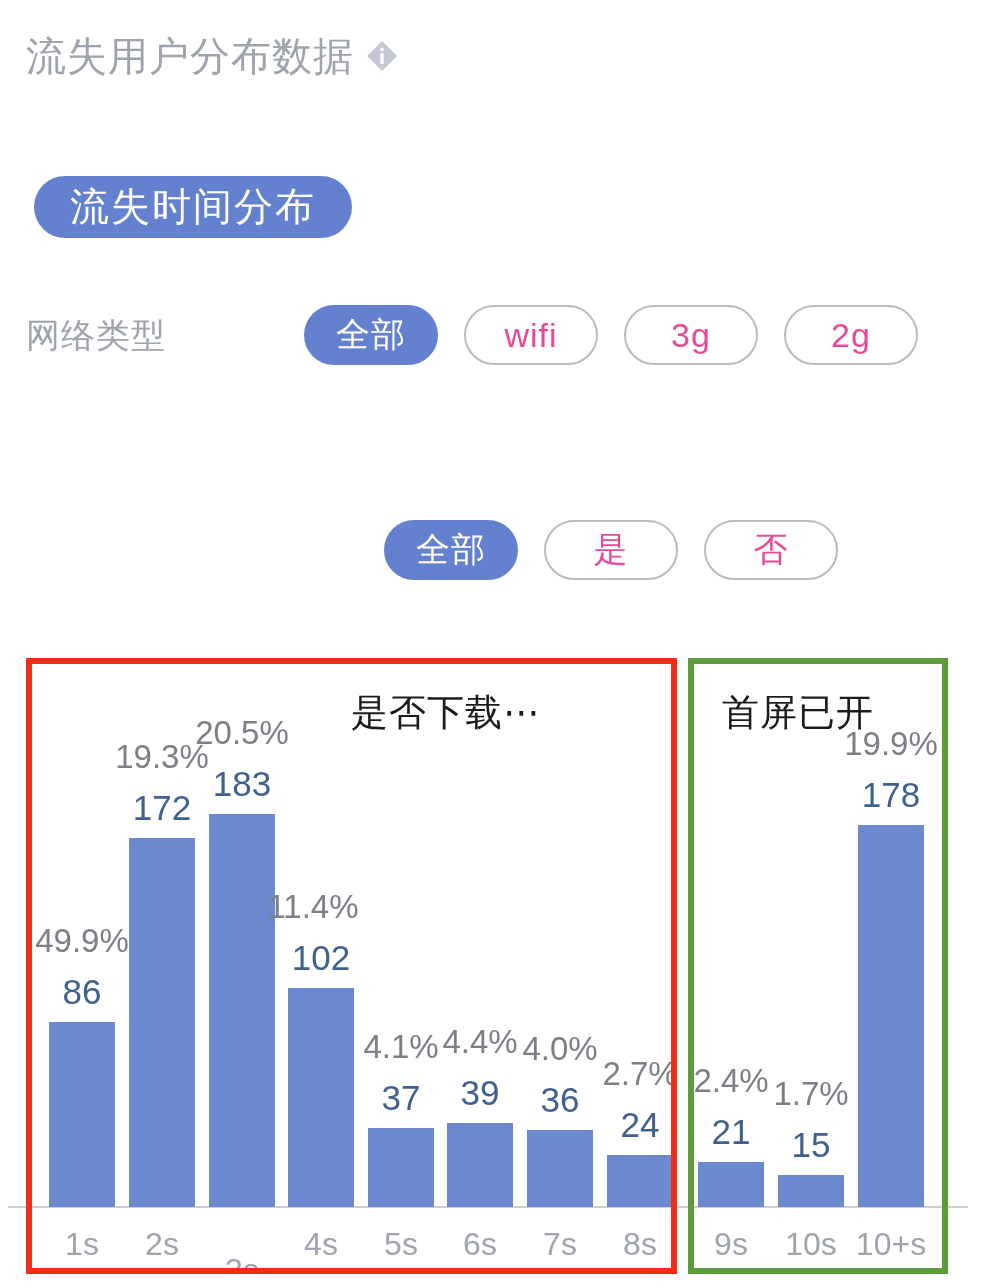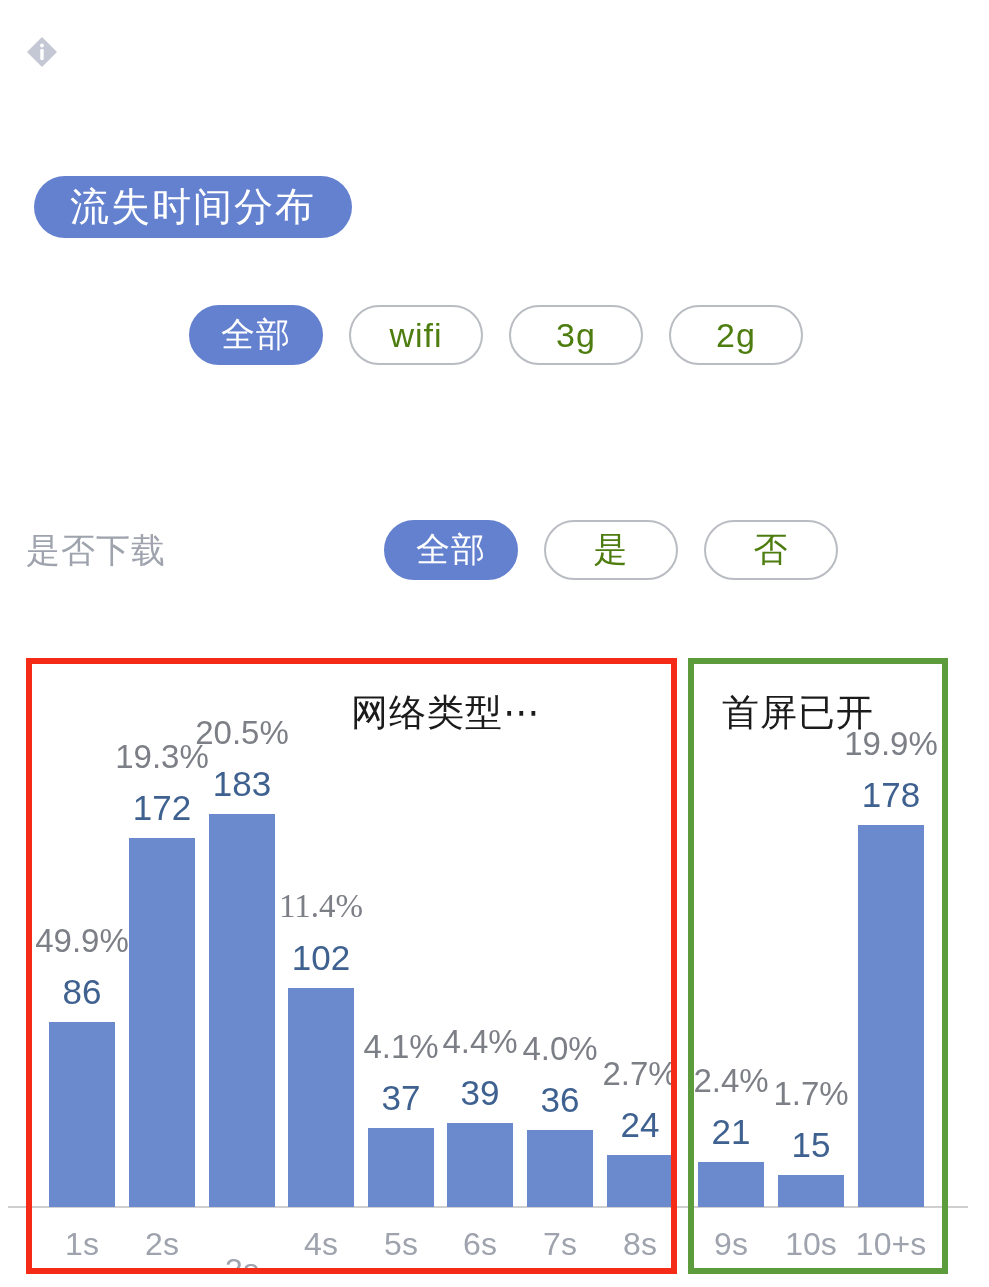--- a/index.html
+++ b/index.html
@@ -94,21 +94,21 @@
     justify-content: center;
     min-width: 134px;
     height: 60px;
     padding: 0 24px;
     border-radius: 30px;
     font-size: 34px;
     letter-spacing: 1px;
     box-sizing: border-box;
     background: #ffffff;
     border: 2px solid #b9bcc2;
-    color: #4d7c0f;
+    color: #ec4899;
   }
   .opt-pill.is-active {
     background: #6481cf;
     border-color: #6481cf;
     color: #ffffff;
   }
   .axis-line {
     position: absolute;
     left: 8px;
     top: 1206px;
@@ -195,45 +195,46 @@
     left: 0;
     top: 0;
     width: 989px;
     height: 1287px;
   }
 </style>
 </head>
 <body>
 
 <div class="page-title">
+  <span class="page-title-text">流失用户分布数据</span>
   <span class="info-badge">
     <svg width="32" height="32" viewBox="0 0 32 32" aria-hidden="true">
       <polygon points="16,1 31,16 16,31 1,16" fill="#c3c8d4"></polygon>
       <circle cx="16" cy="9.5" r="1.9" fill="#ffffff"></circle>
       <rect x="14.3" y="13" width="3.4" height="11" rx="1.2" fill="#ffffff"></rect>
     </svg>
   </span>
 </div>
 
 <div class="tab-row">
   <div class="tab-pill">流失时间分布</div>
 </div>
 
 <div class="filter-group filter-net">
+  <div class="filter-label">网络类型</div>
   <div class="filter-options">
     <div class="opt-pill is-active">全部</div>
     <div class="opt-pill">wifi</div>
     <div class="opt-pill">3g</div>
     <div class="opt-pill">2g</div>
   </div>
 </div>
 
 <div class="filter-group filter-pkg">
   <div class="filter-label">
-    <div>是否下载</div>
   </div>
   <div class="filter-options">
     <div class="opt-pill is-active">全部</div>
     <div class="opt-pill">是</div>
     <div class="opt-pill">否</div>
   </div>
 </div>
 
 <div class="axis-line"></div>
 
@@ -246,21 +247,21 @@
       <div class="bar" title="2s: 172" style="left: 103px; width: 66px; height: 369px; bottom: auto; top: 180px;"></div>
       <div class="bar-val" style="left: 78px; top: 132px; width: 116px;">172</div>
       <div class="bar-pct" style="left: 73px; top: 82px; width: 126px;">19.3%</div>
       <div class="x-tick" style="left: 81px; top: 570px; width: 110px;">2s</div>
       <div class="bar" title="3s: 183" style="left: 183px; width: 66px; height: 393px; bottom: auto; top: 156px;"></div>
       <div class="bar-val" style="left: 158px; top: 108px; width: 116px;">183</div>
       <div class="bar-pct" style="left: 153px; top: 58px; width: 126px;">20.5%</div>
       <div class="x-tick" style="left: 161px; top: 596px; width: 110px;">3s</div>
       <div class="bar" title="4s: 102" style="left: 262px; width: 66px; height: 219px; bottom: auto; top: 330px;"></div>
       <div class="bar-val" style="left: 237px; top: 282px; width: 116px;">102</div>
-      <div class="bar-pct" style="left: 232px; top: 232px; width: 126px; font-family: Liberation Serif, serif;">11.4%</div>
+      <div class="bar-pct" style="left: 224px; top: 232px; width: 126px;">11.4%</div>
       <div class="x-tick" style="left: 240px; top: 570px; width: 110px;">4s</div>
       <div class="bar" title="5s: 37" style="left: 342px; width: 66px; height: 79px; bottom: auto; top: 470px;"></div>
       <div class="bar-val" style="left: 317px; top: 422px; width: 116px;">37</div>
       <div class="bar-pct" style="left: 312px; top: 372px; width: 126px;">4.1%</div>
       <div class="x-tick" style="left: 320px; top: 570px; width: 110px;">5s</div>
       <div class="bar" title="6s: 39" style="left: 421px; width: 66px; height: 84px; bottom: auto; top: 465px;"></div>
       <div class="bar-val" style="left: 396px; top: 417px; width: 116px;">39</div>
       <div class="bar-pct" style="left: 391px; top: 367px; width: 126px;">4.4%</div>
       <div class="x-tick" style="left: 399px; top: 570px; width: 110px;">6s</div>
       <div class="bar" title="7s: 36" style="left: 501px; width: 66px; height: 77px; bottom: auto; top: 472px;"></div>
@@ -286,14 +287,14 @@
       <div class="bar" title="10+s: 178" style="left: 170px; width: 66px; height: 382px; bottom: auto; top: 167px;"></div>
       <div class="bar-val" style="left: 145px; top: 119px; width: 116px;">178</div>
       <div class="bar-pct" style="left: 140px; top: 69px; width: 126px;">19.9%</div>
       <div class="x-tick" style="left: 148px; top: 570px; width: 110px;">10+s</div>
     </div>
 </div>
 
 <div class="region-box region-red"></div>
 <div class="region-box region-green"></div>
 
-<div class="region-title region-title-red">网络类型⋯</div>
+<div class="region-title region-title-red">是否下载⋯</div>
 <div class="region-title region-title-green">首屏已开</div>
 
 </body></html>

